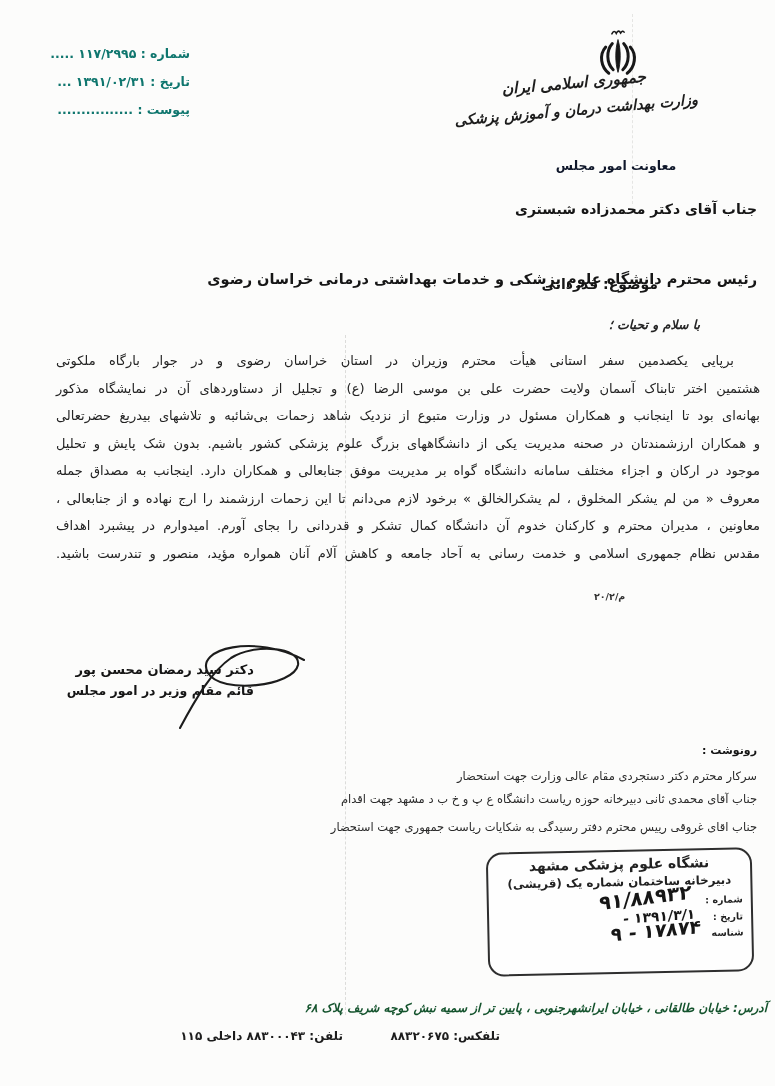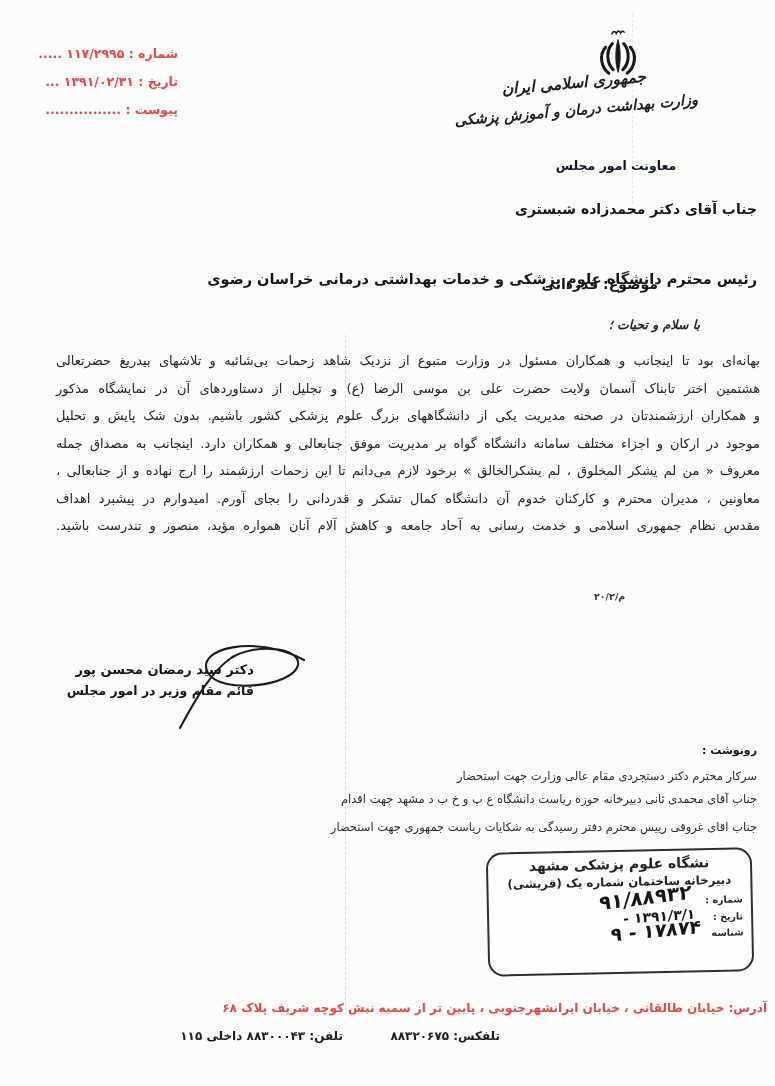--- a/index.html
+++ b/index.html
@@ -8,21 +8,21 @@
     background:#fcfcfb;color:#222;
     font-family:"DejaVu Sans", sans-serif;
   }
   .abs{position:absolute;}
   .rtl{direction:rtl;unicode-bidi:embed;}
 
   
   .foldline{border-left:1px dashed #dcdcda;width:0;}
 
   
-  .meta{left:18px;top:46px;width:160px;text-align:right;font-size:12.5px;font-weight:bold;color:#ef4444;}
+  .meta{left:30px;top:46px;width:160px;text-align:right;font-size:12.5px;font-weight:bold;color:#0f766e;}
   .meta-row{margin-bottom:13px;white-space:nowrap;}
 
   
   .emblem{left:590px;top:24px;width:56px;height:60px;}
   .callig{left:425px;top:74px;width:300px;text-align:center;transform:rotate(-5deg);
           font-style:italic;font-weight:bold;color:#1d1d1d;}
   .callig .l1{font-size:15.5px;letter-spacing:1px;}
   .callig .l2{font-size:14.5px;margin-top:10px;letter-spacing:.5px;}
   .dept{left:537px;top:158px;width:158px;text-align:center;font-size:12.5px;font-weight:bold;color:#0f172a;}
 
@@ -60,21 +60,21 @@
   .stamp-org{font-size:14px;font-weight:bold;text-align:center;white-space:nowrap;}
   .stamp-office{font-size:11.8px;font-weight:bold;text-align:center;white-space:nowrap;margin-top:3px;}
   .stamp-row{display:flex;align-items:baseline;margin-top:1px;}
   .stamp-label{font-size:9.5px;font-weight:bold;white-space:nowrap;}
   .hw{font-weight:bold;color:#161616;}
   .hw-number{font-size:20px;letter-spacing:2px;transform:rotate(-6deg) skewX(-8deg);margin:-4px 14px 0 0;}
   .hw-date{font-size:14px;letter-spacing:1px;transform:rotate(-3deg) skewX(-6deg);margin:-2px 18px 0 0;}
   .hw-id{font-size:19px;letter-spacing:2px;transform:rotate(-4deg) skewX(-8deg);margin:-6px 10px 0 0;}
 
   
-  .footer-address{right:8px;top:1001px;font-size:12px;font-weight:bold;color:#ef4444;white-space:nowrap;}
+  .footer-address{right:8px;top:1001px;font-size:12px;font-weight:bold;color:#14532d;white-space:nowrap;font-style:italic;}
   .footer-fax{right:275px;top:1029px;font-size:12px;font-weight:bold;color:#1c1c1c;white-space:nowrap;}
   .footer-phone{right:432px;top:1029px;font-size:12px;font-weight:bold;color:#1c1c1c;white-space:nowrap;}
 </style>
 </head>
 <body>
 
 <div class="abs foldline" style="left:345px;top:335px;height:680px;"></div>
 <div class="abs foldline" style="left:632px;top:14px;height:190px;opacity:.7;"></div>
 
 <div class="abs rtl meta">
@@ -111,22 +111,23 @@
 </div>
 <div class="abs rtl dept">معاونت امور مجلس</div>
 
 <div class="abs rtl rcp-name">جناب آقای دکتر محمدزاده شبستری</div>
 <div class="abs rtl rcp-title">رئیس محترم دانشگاه علوم پزشکی و خدمات بهداشتی درمانی خراسان رضوی</div>
 <div class="abs rtl rcp-subject">موضوع: قدردانی</div>
 
 <div class="abs rtl salutation">با سلام و تحیات ؛</div>
 
 <div class="abs letter-body">
+  <div class="body-line indent">برپایی یکصدمین سفر استانی هیأت محترم وزیران در استان خراسان رضوی و در جوار بارگاه ملکوتی</div>
+  <div class="body-line">هشتمین اختر تابناک آسمان ولایت حضرت علی بن موسی الرضا (ع) و تجلیل از دستاوردهای آن در نمایشگاه مذکور</div>
   <div class="body-line">بهانه‌ای بود تا اینجانب و همکاران مسئول در وزارت متبوع از نزدیک شاهد زحمات بی‌شائبه و تلاشهای بیدریغ حضرتعالی</div>
-  <div class="body-line">هشتمین اختر تابناک آسمان ولایت حضرت علی بن موسی الرضا (ع) و تجلیل از دستاوردهای آن در نمایشگاه مذکور</div>
   <div class="body-line">و همکاران ارزشمندتان در صحنه مدیریت یکی از دانشگاههای بزرگ علوم پزشکی کشور باشیم. بدون شک پایش و تحلیل</div>
   <div class="body-line">موجود در ارکان و اجزاء مختلف سامانه دانشگاه گواه بر مدیریت موفق جنابعالی و همکاران دارد. اینجانب به مصداق جمله</div>
   <div class="body-line">معروف « من لم یشکر المخلوق ، لم یشکرالخالق » برخود لازم می‌دانم تا این زحمات ارزشمند را ارج نهاده و از جنابعالی ،</div>
   <div class="body-line">معاونین ، مدیران محترم و کارکنان خدوم آن دانشگاه کمال تشکر و قدردانی را بجای آورم. امیدوارم در پیشبرد اهداف</div>
   <div class="body-line last">مقدس نظام جمهوری اسلامی و خدمت رسانی به آحاد جامعه و کاهش آلام آنان همواره مؤید، منصور و تندرست باشید.</div>
 </div>
 
 <div class="abs rtl ref-note">م/۲۰/۲</div>
 
 <div class="abs rtl sig">

